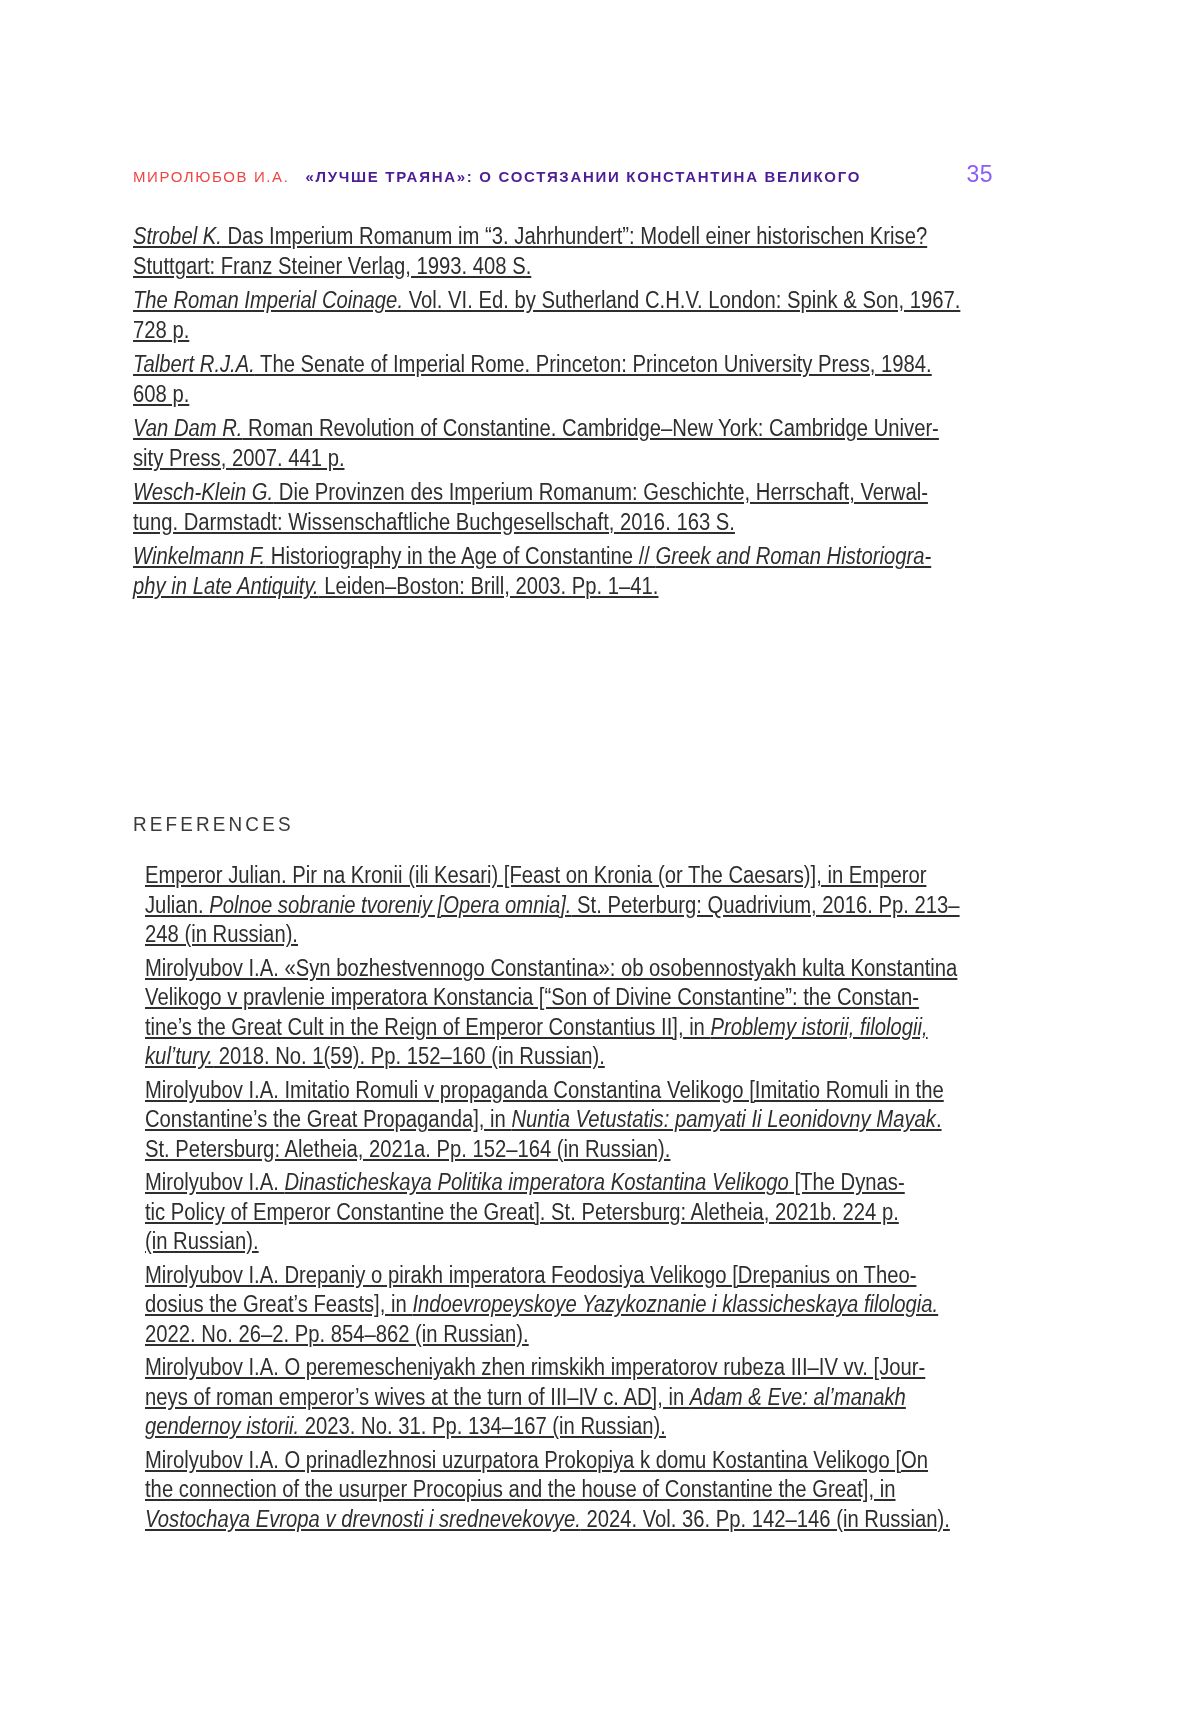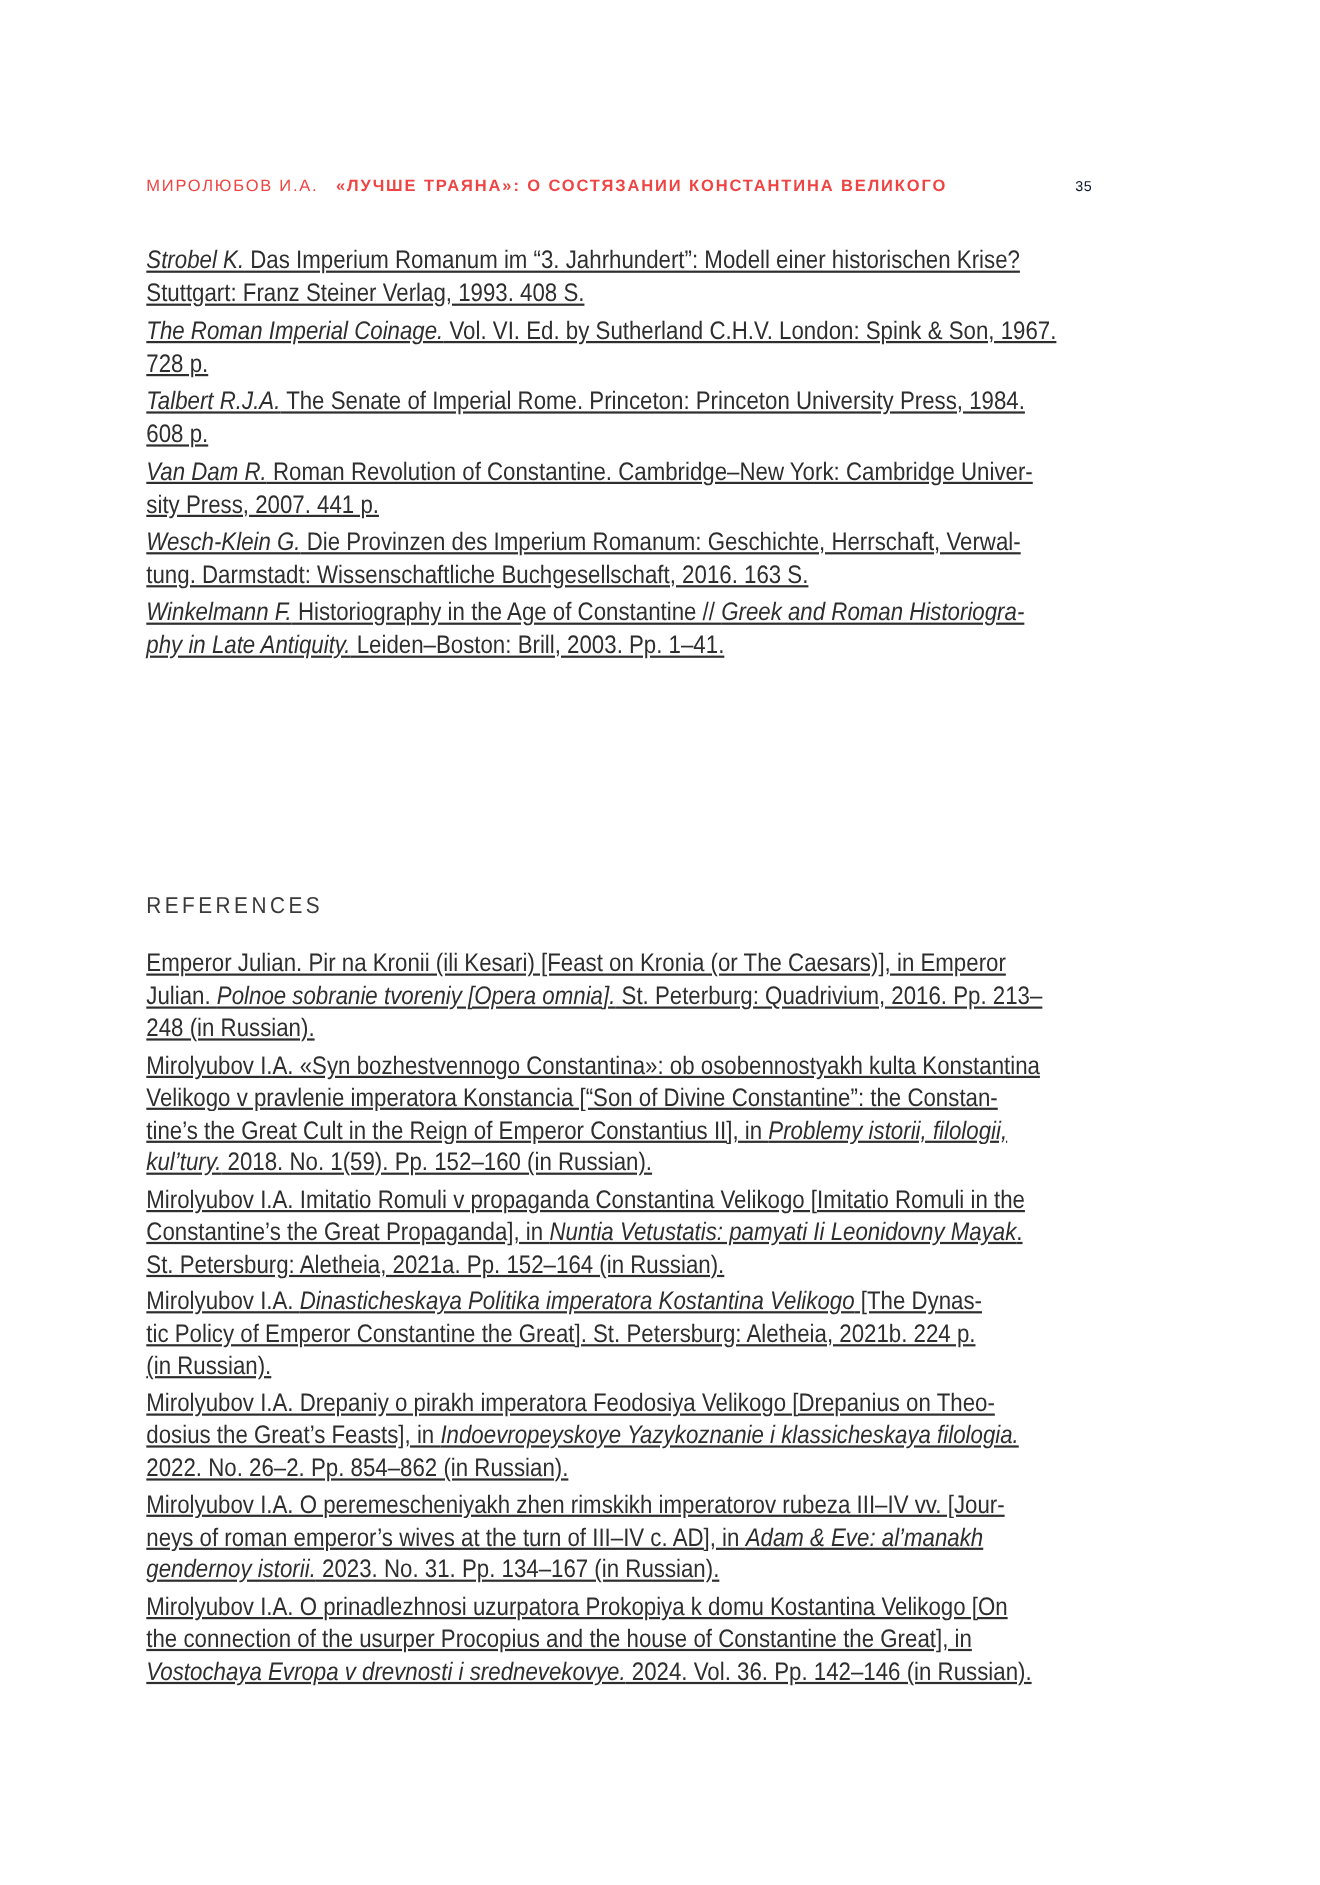--- a/index.html
+++ b/index.html
@@ -31,40 +31,40 @@
   .rh-left { white-space: nowrap; }
   .rh-author {
     font-size: 15px;
     letter-spacing: 1.6px;
     color: #ef4444;
   }
   .rh-title {
     font-size: 15px;
     font-weight: bold;
     letter-spacing: 1.7px;
-    color: #ef4444;
+    color: #4c1d95;
     margin-left: 16px;
   }
   .rh-page {
-    font-size: 13px;
-    color: #0f172a;
+    font-size: 23px;
+    color: #8b5cf6;
     letter-spacing: 0.5px;
   }
   .textblock {
     position: absolute;
     left: 0;
     width: 860px;
     font-size: 23px;
     color: #2e2e2e;
     text-decoration: underline;
   }
   .biblio { top: 222px; }
   .refs   { top: 861px; }
   .biblio .entry { margin-bottom: 5px; }
-  .refs   .entry { margin-bottom: 4px; }
+  .refs   .entry { margin-bottom: 4px; margin-left: 12px; }
   .line {
     line-height: 29.5px;
     white-space: nowrap;
     transform: scaleX(0.88);
     transform-origin: 0 50%;
   }
   .it { font-style: italic; }
   .refs-heading {
     position: absolute;
     top: 812px;

